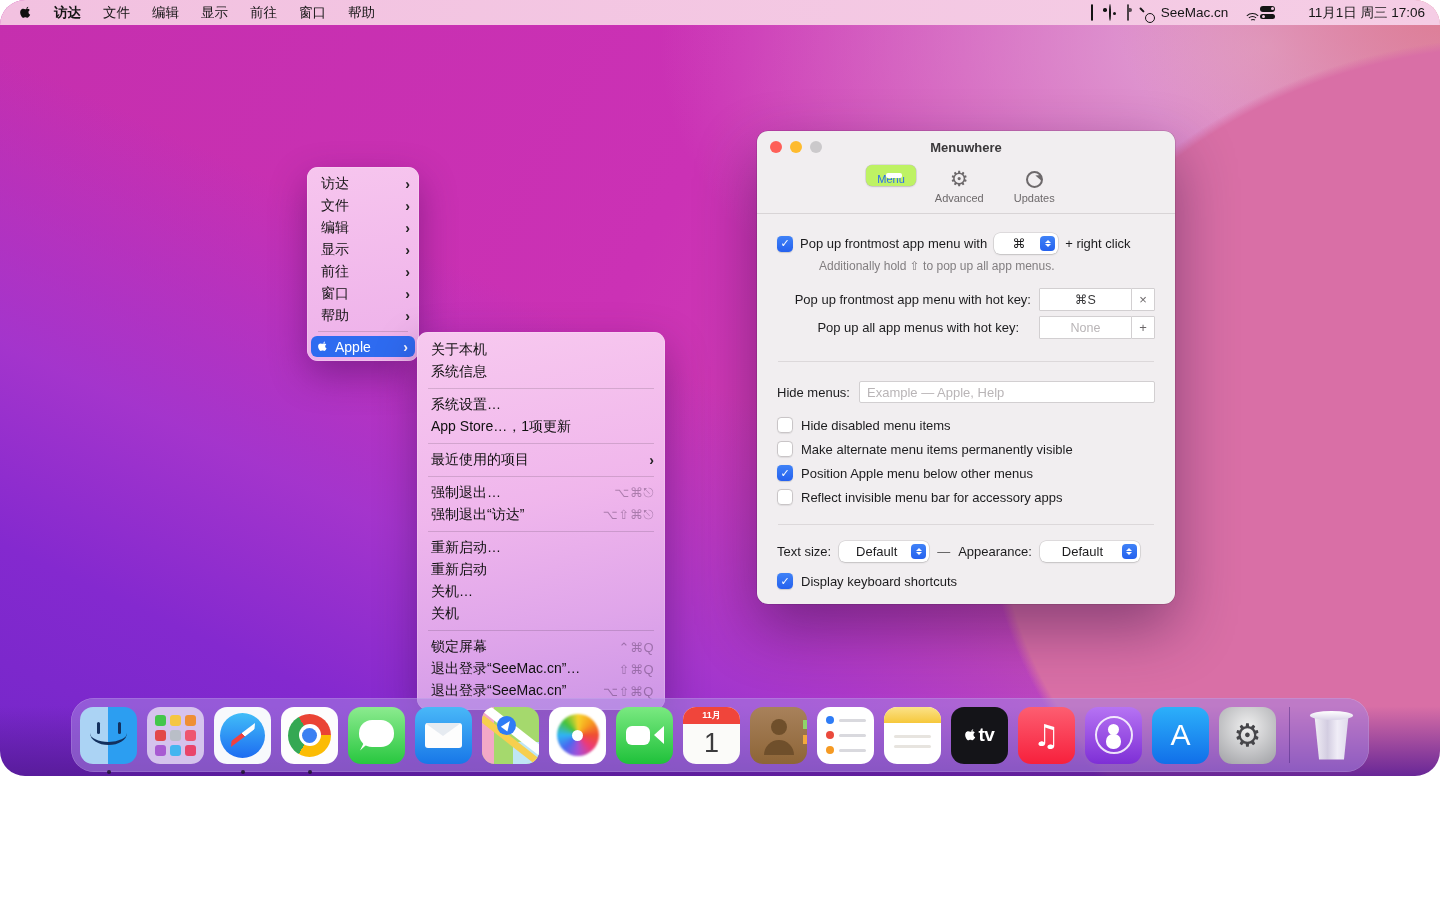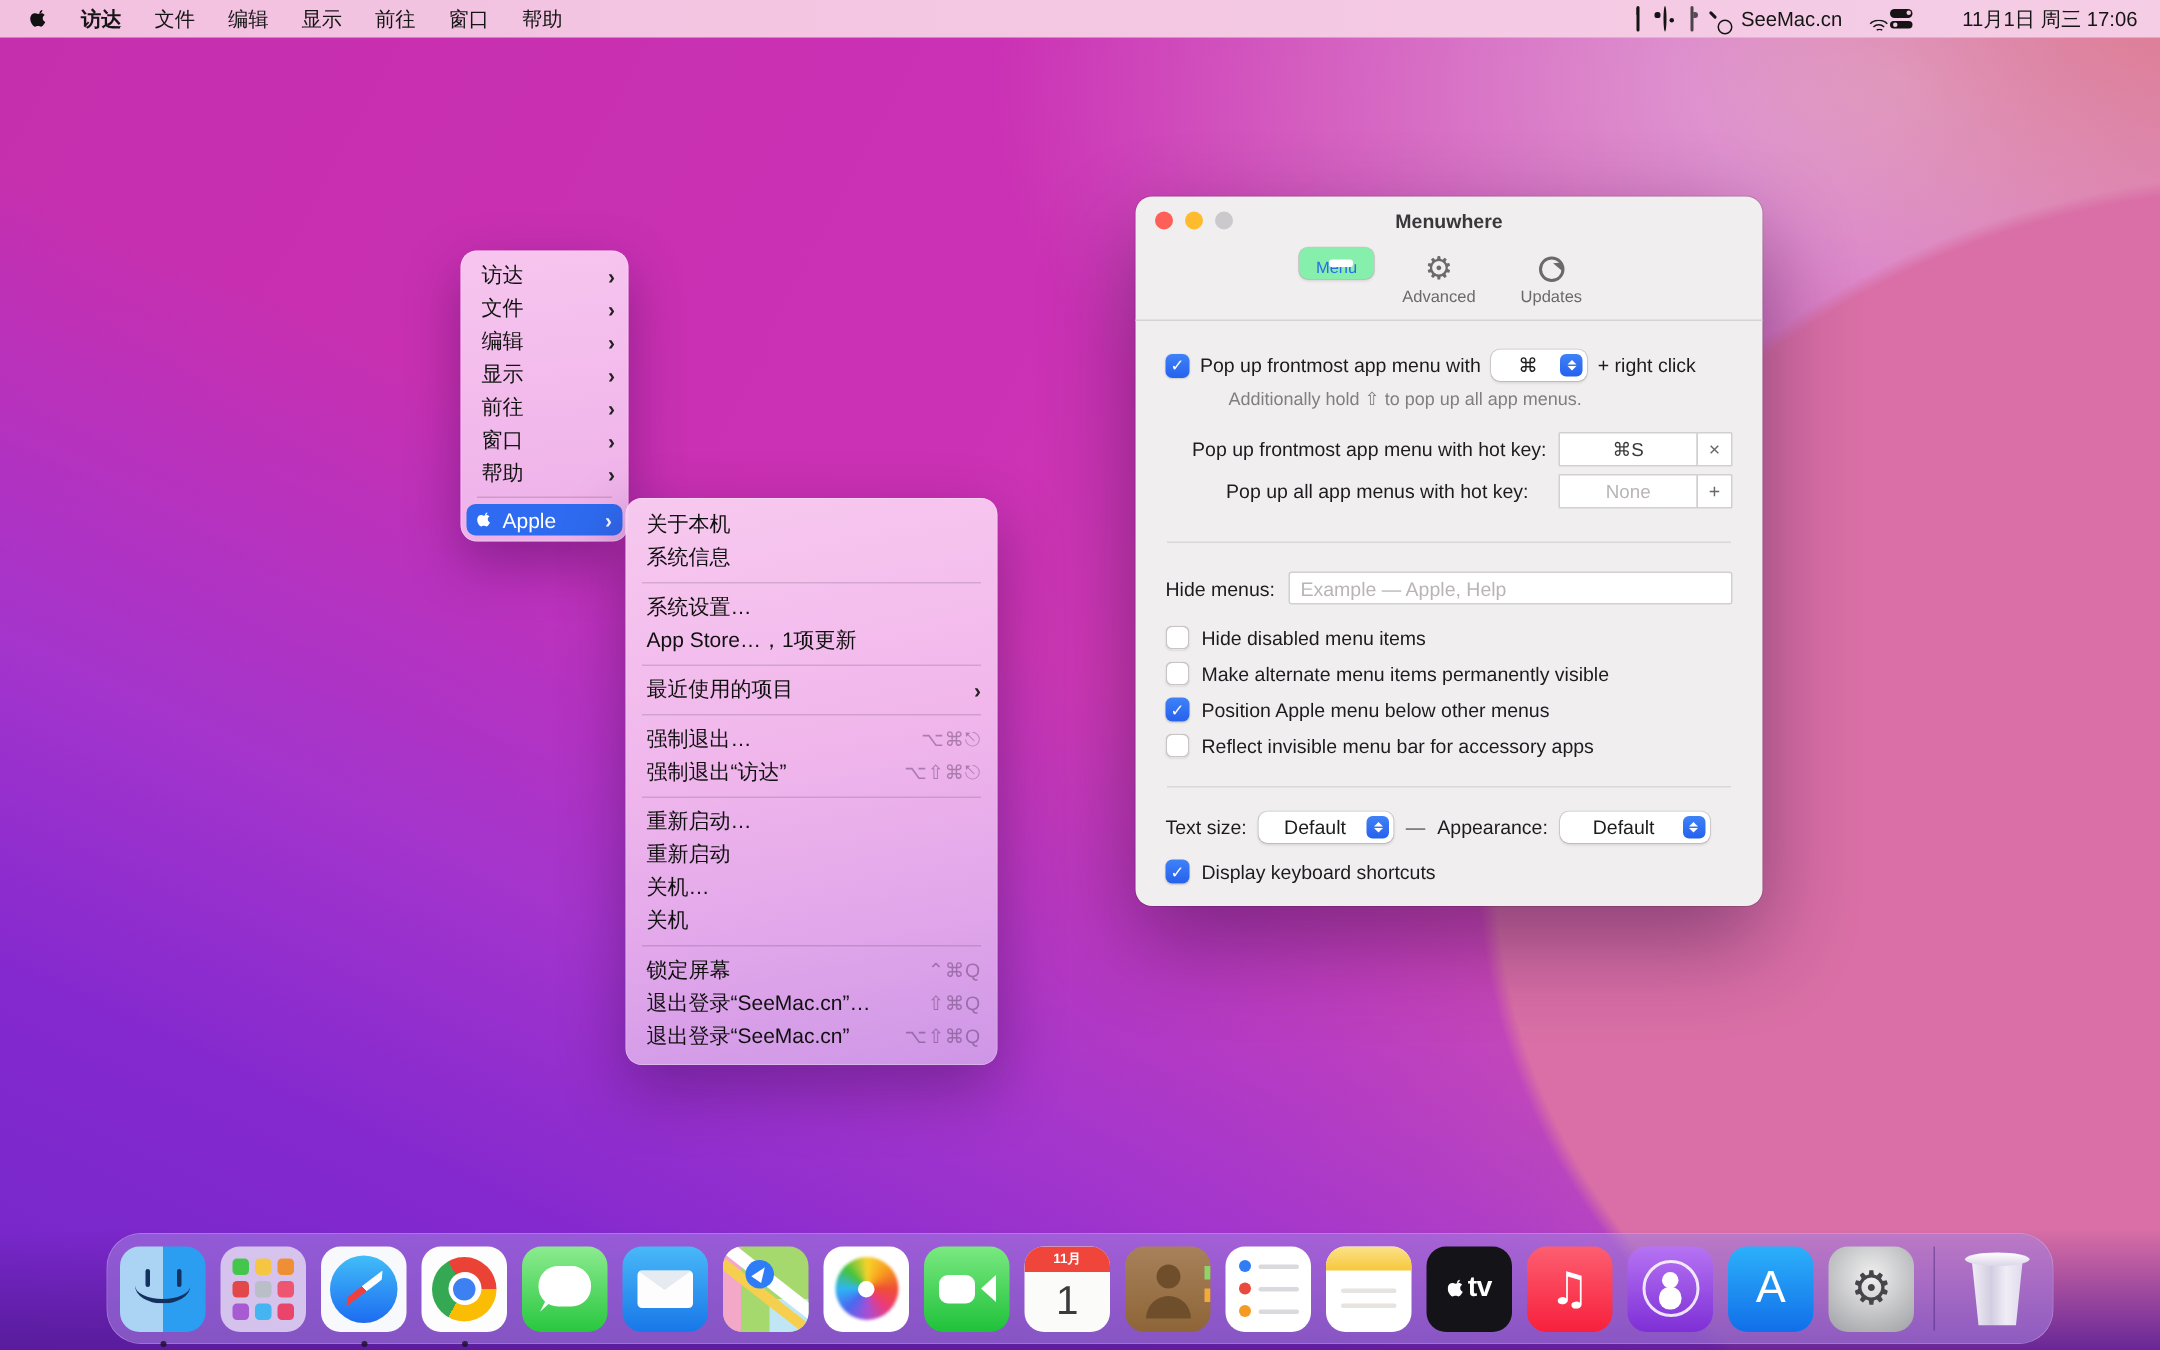--- a/index.html
+++ b/index.html
@@ -1,25 +1,26 @@
 <!DOCTYPE html>
 <html><head>
 <meta charset="utf-8">
 <style>
   *{margin:0;padding:0;box-sizing:border-box;}
   html,body{width:1440px;height:900px;overflow:hidden;}
   body{font-family:"Liberation Sans","DejaVu Sans",sans-serif;cursor:default;-webkit-font-smoothing:antialiased;}
-  .desktop{position:relative;width:1440px;height:900px;overflow:hidden;
+  .desktop{position:relative;width:1440px;height:776px;overflow:hidden;
     background:
       linear-gradient(to top, rgba(84,26,148,.85) 0%, rgba(84,26,148,0) 9%),
       radial-gradient(ellipse 1150px 980px at 106% 64%, #d96fa6 0%, #d96fa6 46%, rgba(217,111,166,0) 47%),
       radial-gradient(ellipse 620px 420px at 101% 0%, #dd7d92 0%, rgba(221,125,146,0) 55%),
       radial-gradient(ellipse 980px 600px at 88% 6%, #e2a9d6 0%, rgba(226,169,214,0) 62%),
       linear-gradient(205deg, rgba(122,42,208,0) 50%, rgba(160,53,207,.9) 70%, #8429cf 84%, #7427c9 100%),
       linear-gradient(118deg, #c52fae 0%, #cb31b5 42%, #d145b3 66%, #d765ab 86%, #da6da7 100%);
+    border-radius: 25px;
   }
 
   
   .menubar{position:absolute;top:0;left:0;right:0;height:25px;display:flex;align-items:center;justify-content:space-between;
     padding:0 15px 0 18px;background:linear-gradient(to right,#f2c1e0,#f5cde5);color:#151515;font-size:13.5px;}
   .mb-left{display:flex;align-items:center;}
   .mb-apple{display:flex;align-items:center;padding:0 10px 0 2px;}
   .mb-apple svg{width:13px;height:15px;fill:#111;}
   .mb-item{padding:0 11px;line-height:25px;white-space:nowrap;}
   .mb-item.app{font-weight:700;}
@@ -77,21 +78,21 @@
   
   .window{position:absolute;left:757px;top:131px;width:418px;height:473px;border-radius:11px;background:#f1eef0;
     box-shadow:0 0 0 .5px rgba(0,0,0,.18), 0 24px 60px rgba(40,8,60,.45);}
   .titlebar{position:relative;height:30px;}
   .lights{position:absolute;left:13px;top:10px;display:flex;gap:8px;}
   .light{width:12px;height:12px;border-radius:50%;}
   .light.r{background:#fe5f58;}.light.y{background:#febb2e;}.light.g{background:#cbc9cb;}
   .win-title{text-align:center;padding-top:9px;font-size:13px;font-weight:700;color:#3a383a;}
   .toolbar{display:flex;justify-content:center;gap:8px;padding:4px 0 6px;border-bottom:1px solid #d8d4d6;}
   .tab{display:flex;flex-direction:column;align-items:center;gap:3px;padding:5px 11px 3px;border-radius:8px;font-size:11px;color:#6d696b;}
-  .tab.sel{background:#86efac;color:#2a6ced;align-items:flex-end;}
+  .tab.sel{background:#bef264;color:#2a6ced;align-items:flex-end;}
   .tb-menu-ic{width:22px;height:19px;background:#2a6cf0;border-radius:5px;position:relative;}
   .tb-menu-ic:after{content:"";position:absolute;left:3px;right:3px;top:3px;height:5px;background:#fff;border-radius:2px;}
   .tb-gear{font-size:21px;line-height:19px;height:19px;color:#6d696b;font-family:"DejaVu Sans",sans-serif;}
   .tb-upd{width:17px;height:17px;border:2.4px solid #6d696b;border-radius:50%;position:relative;margin:1px;}
   .tb-upd:after{content:"";position:absolute;right:-4px;top:-2px;border:4px solid transparent;border-bottom-color:#6d696b;transform:rotate(40deg);}
   .content{padding:0 20px;font-size:13px;color:#1c1c1e;}
   .row{display:flex;align-items:center;}
   .cb{width:16px;height:16px;border-radius:4.5px;background:#fff;box-shadow:inset 0 0 0 1px #c9c5c7, 0 .5px 1px rgba(0,0,0,.08);flex:none;position:relative;}
   .cb.on{background:linear-gradient(#3f82f7,#2561ee);box-shadow:0 .5px 1px rgba(0,0,0,.15);}
   .cb .tick{position:absolute;inset:0;display:flex;align-items:center;justify-content:center;color:#fff;font-size:11px;font-weight:700;font-style:normal;}

